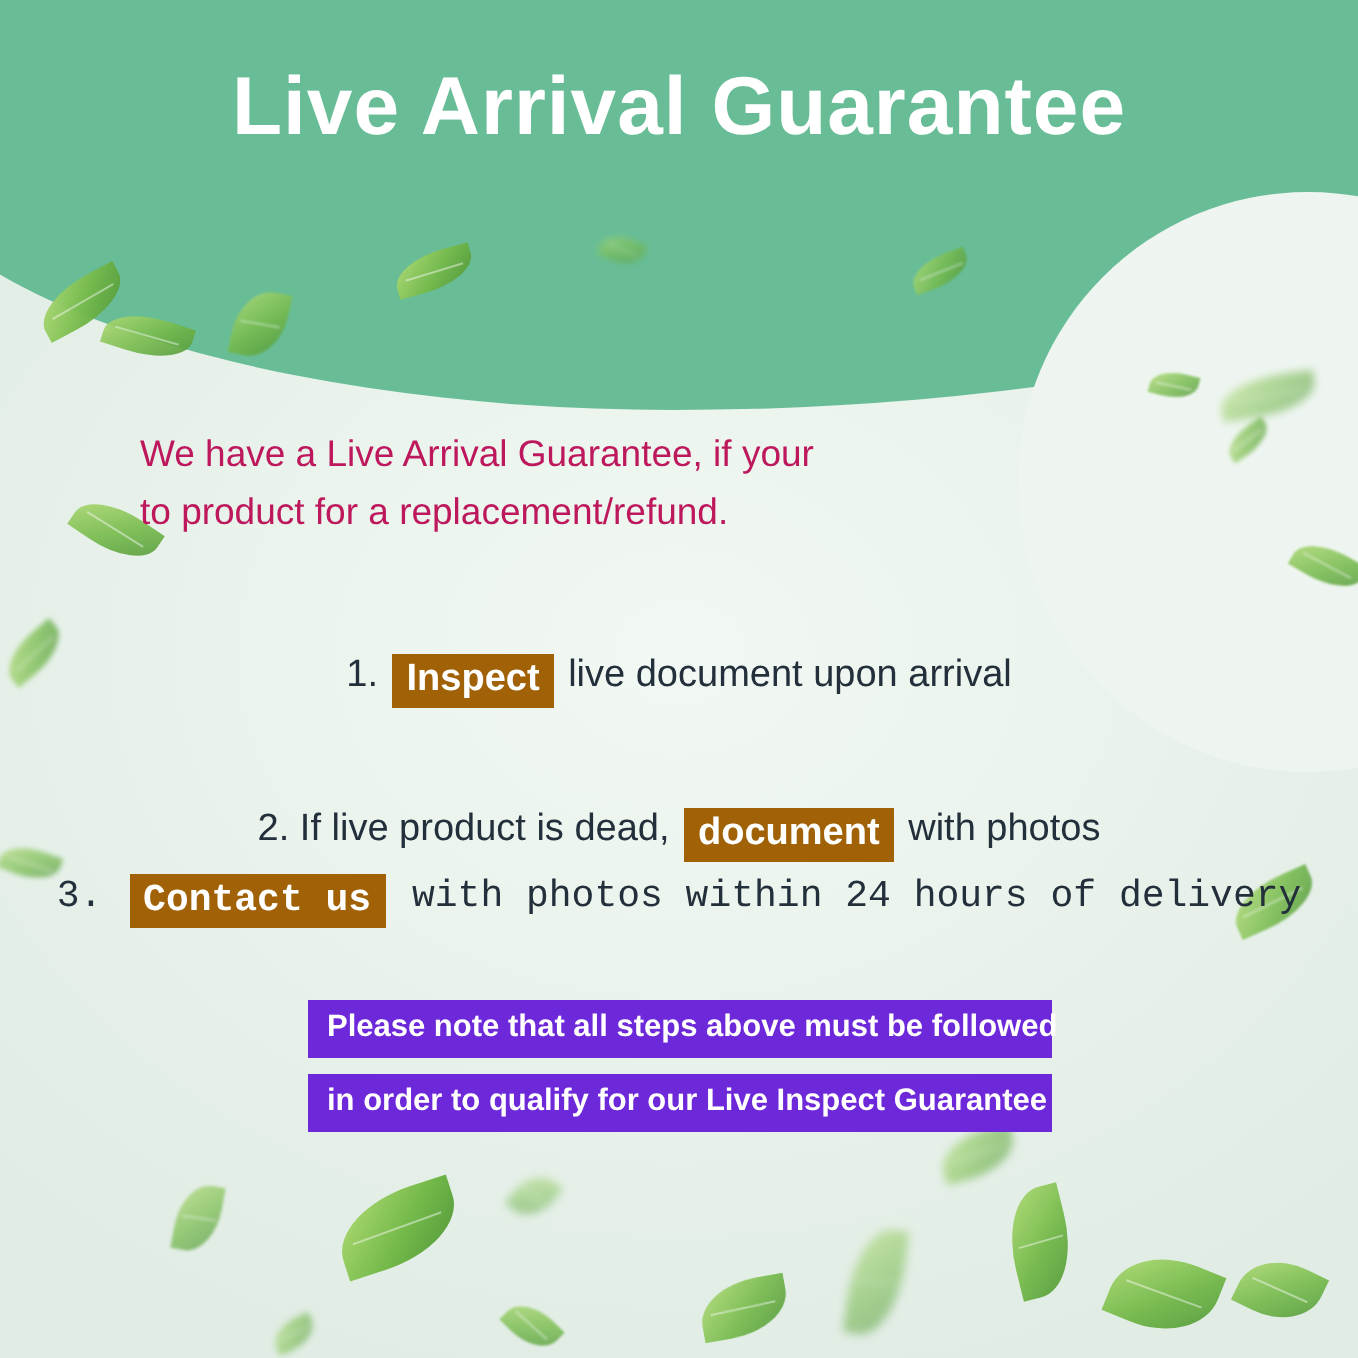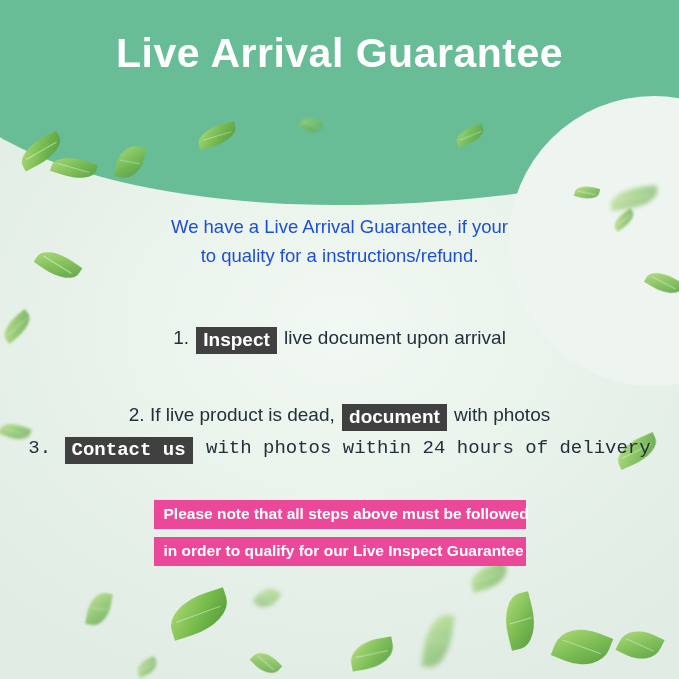--- a/index.html
+++ b/index.html
@@ -87,22 +87,21 @@
     background: rgba(255,255,255,0.45);
     transform: translateY(-50%) rotate(-2deg);
   }
 
   
   .intro {
     position: absolute;
     left: 70px;
     right: 70px;
     top: 212px;
-    text-align: center;
-    color: #1d4ed8;
+    color: #be185d;
     font-size: 18.5px;
     line-height: 29px;
     z-index: 5;
   }
   .intro div { white-space: nowrap; }
 
   .step {
     position: absolute;
     left: 0;
     right: 0;
@@ -112,42 +111,42 @@
     line-height: 28px;
     white-space: nowrap;
     z-index: 5;
   }
   .step-1 { top: 324px; }
   .step-2 { top: 401px; }
   .step-3 { top: 434px; font-family: Liberation Mono, monospace; }
 
   .hl {
     display: inline-block;
-    background: #404040;
+    background: #a16207;
     color: #ffffff;
     font-weight: bold;
     padding: 2px 7px 3px 7px;
     margin: 0 2px;
     line-height: 22px;
     vertical-align: -2px;
   }
 
   
   .note-wrap {
     position: absolute;
     left: 0;
     right: 0;
     top: 500px;
     text-align: center;
     z-index: 5;
   }
   .note-line {
     display: block;
     margin: 0 auto 8px auto;
-    background: #ec4899;
+    background: #6d28d9;
     color: #ffffff;
     font-size: 15.5px;
     font-weight: bold;
     padding: 5px 10px 6px 10px;
     width: 372px;
     box-sizing: border-box;
     text-align: center;
     white-space: nowrap;
   }
 </style>
@@ -187,21 +186,21 @@
       <div class="leaf" style="left: 620px; top: 630px; width: 40px; height: 30px; opacity: 0.9; transform: rotate(26deg);"></div>
       <div class="leaf" style="left: 350px; top: 640px; width: 44px; height: 28px; opacity: 0.9; transform: rotate(-10deg); filter: blur(0.3px);"></div>
       <div class="leaf" style="left: 470px; top: 566px; width: 38px; height: 22px; opacity: 0.6; transform: rotate(-16deg); filter: blur(2px);"></div>
       <div class="leaf" style="left: 556px; top: 628px; width: 52px; height: 38px; opacity: 0.95; transform: rotate(22deg);"></div>
       <div class="leaf" style="left: 252px; top: 654px; width: 28px; height: 18px; opacity: 0.8; transform: rotate(44deg); filter: blur(0.6px);"></div>
       <div class="leaf" style="left: 136px; top: 660px; width: 22px; height: 14px; opacity: 0.6; transform: rotate(-26deg); filter: blur(1.5px);"></div>
     </div>
 
   <div class="intro">
     <div>We have a Live Arrival Guarantee, if your</div>
-    <div>to quality for a instructions/refund.</div>
+    <div>to product for a replacement/refund.</div>
   </div>
 
   <div class="step step-1">
     <span>1.</span>
     <span class="hl">Inspect</span>
     <span>live document upon arrival</span>
   </div>
 
   <div class="step step-2">
     <span>2.</span>

